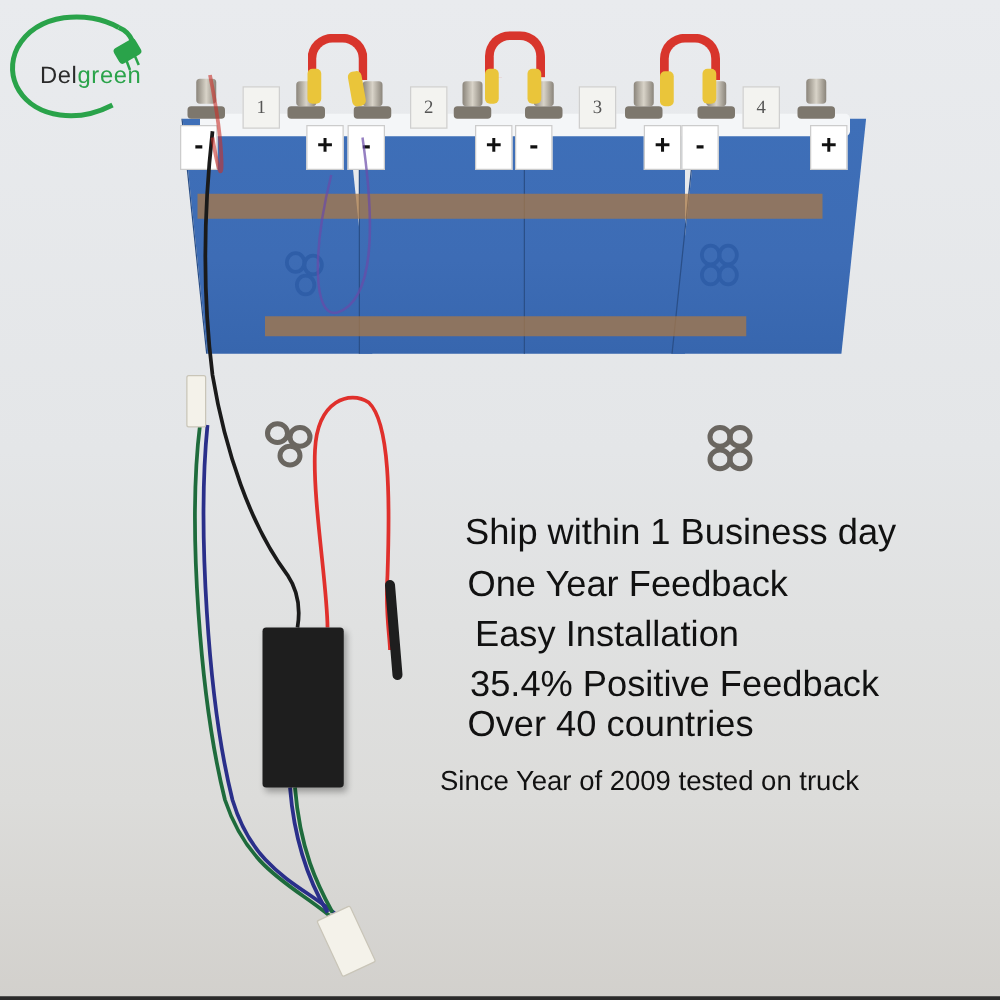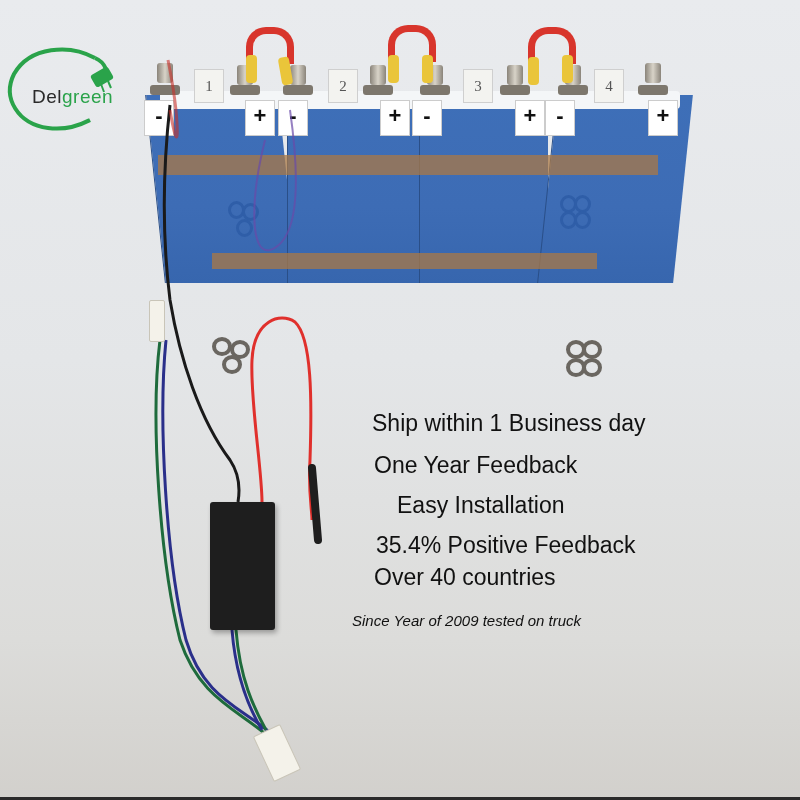--- a/index.html
+++ b/index.html
@@ -3,21 +3,21 @@
 <meta charset="utf-8">
 <style>
   html, body { margin:0; padding:0; }
   body { width:800px; height:800px; overflow:hidden; position:relative;
     background: linear-gradient(180deg, #e9ebee 0%, #e4e6e8 45%, #dcdcda 80%, #d2d0cc 100%);
     font-family: "Liberation Sans", sans-serif; }
   .abs { position:absolute; }
   .bottom-bar { left:0; top:797px; width:800px; height:3px; background:#2a2a2a; }
 
   
-  .logo { left:0; top:0; width:160px; height:100px;margin-top:36px; }
+  .logo { left:0; top:0; width:160px; height:100px; }
   .logo-text { left:32px; top:50px; font-size:19px; letter-spacing:0.5px; }
   .logo-text .dark { color:#2a2a2a; }
   .logo-text .green { color:#2aa34a; }
 
   
   .pack { left:150px; top:55px; width:540px; height:235px; }
   .cell { position:absolute; top:40px; height:188px; background:linear-gradient(180deg,#3e6fb8 0%,#3d6cb5 60%,#3766ae 100%);
     border-left:1px solid #2a4f88; }
   .cell-top { position:absolute; top:36px; height:18px; background:#f4f6f8; border-radius:4px; }
   .tape { position:absolute; height:20px; background:rgba(170,120,70,0.75); }
@@ -33,21 +33,21 @@
 
   
   .washer { position:absolute; width:12px; height:11px; border:4px solid #6a6660; border-radius:50%; background:transparent; }
 
   
   .bms { left:210px; top:502px; width:65px; height:128px; background:#1e1e1e; border-radius:3px; box-shadow:2px 3px 5px rgba(0,0,0,0.3); }
   .connector { position:absolute; background:#f4f2ea; border:1px solid #c9c5b8; border-radius:2px; }
 
   
   .features { left:352px; top:406px; width:440px; }
-  .feature { position:absolute; color:#111; white-space:nowrap; font-size:23px; }
+  .feature { position:absolute; color:#111; white-space:nowrap; font-size:29px; }
 </style>
 </head>
 <body>
 
 <div class="abs logo">
   <svg width="160" height="100">
     <path d="M95,22 C70,8 30,10 14,38 C2,62 18,88 48,92 C70,95 86,86 90,84" fill="none" stroke="#2aa34a" stroke-width="4"></path>
     <path d="M95,22 C100,24 104,28 106,33" fill="none" stroke="#2aa34a" stroke-width="4"></path>
     <rect x="92" y="34" width="20" height="14" rx="3" fill="#2aa34a" transform="rotate(-30 102 41)"></rect>
     <line x1="101" y1="48" x2="104" y2="56" stroke="#2aa34a" stroke-width="2"></line>
@@ -139,19 +139,19 @@
 <div class="washer" style="left:230px;top:340px;"></div>
 <div class="washer" style="left:222px;top:355px;"></div>
 <div class="washer" style="left:566px;top:340px;"></div>
 <div class="washer" style="left:582px;top:340px;"></div>
 <div class="washer" style="left:566px;top:358px;"></div>
 <div class="washer" style="left:582px;top:358px;"></div>
 
 <div class="abs features">
   <div class="feature" style="left:20px;top:4px;">Ship within 1 Business day</div>
   <div class="feature" style="left:22px;top:46px;">One Year Feedback</div>
-  <div class="feature" style="left:28px;top:86px;margin-left:17px;">Easy Installation</div>
+  <div class="feature" style="left:28px;top:86px;">Easy Installation</div>
   <div class="feature" style="left:24px;top:126px;">35.4% Positive Feedback</div>
   <div class="feature" style="left:22px;top:158px;">Over 40 countries</div>
-  <div class="feature" style="left:0px;top:206px;font-size:15px;font-style:italic;">Since Year of 2009 tested on truck</div>
+  <div class="feature" style="left:0px;top:206px;font-size:22px;">Since Year of 2009 tested on truck</div>
 </div>
 
 <div class="abs bottom-bar"></div>
 
 </body></html>

